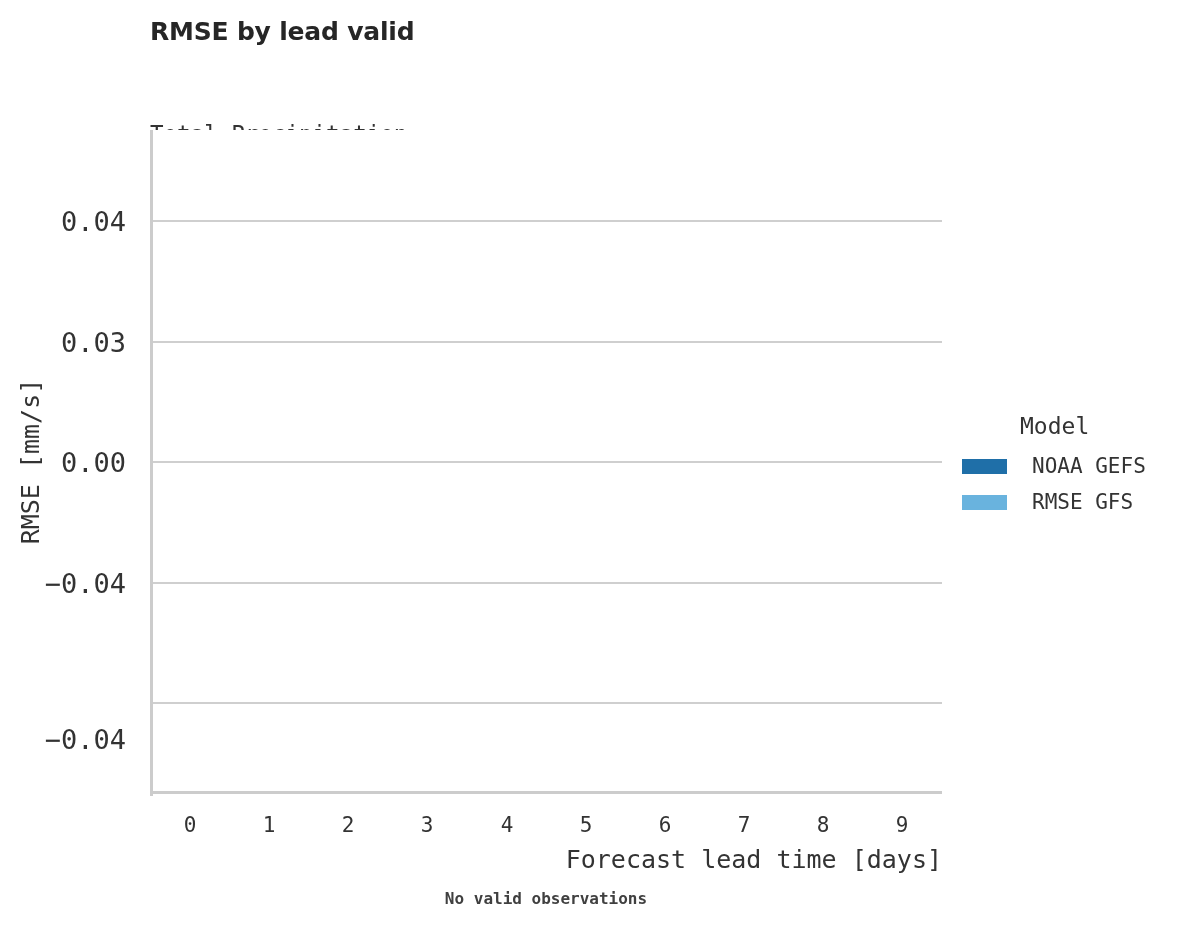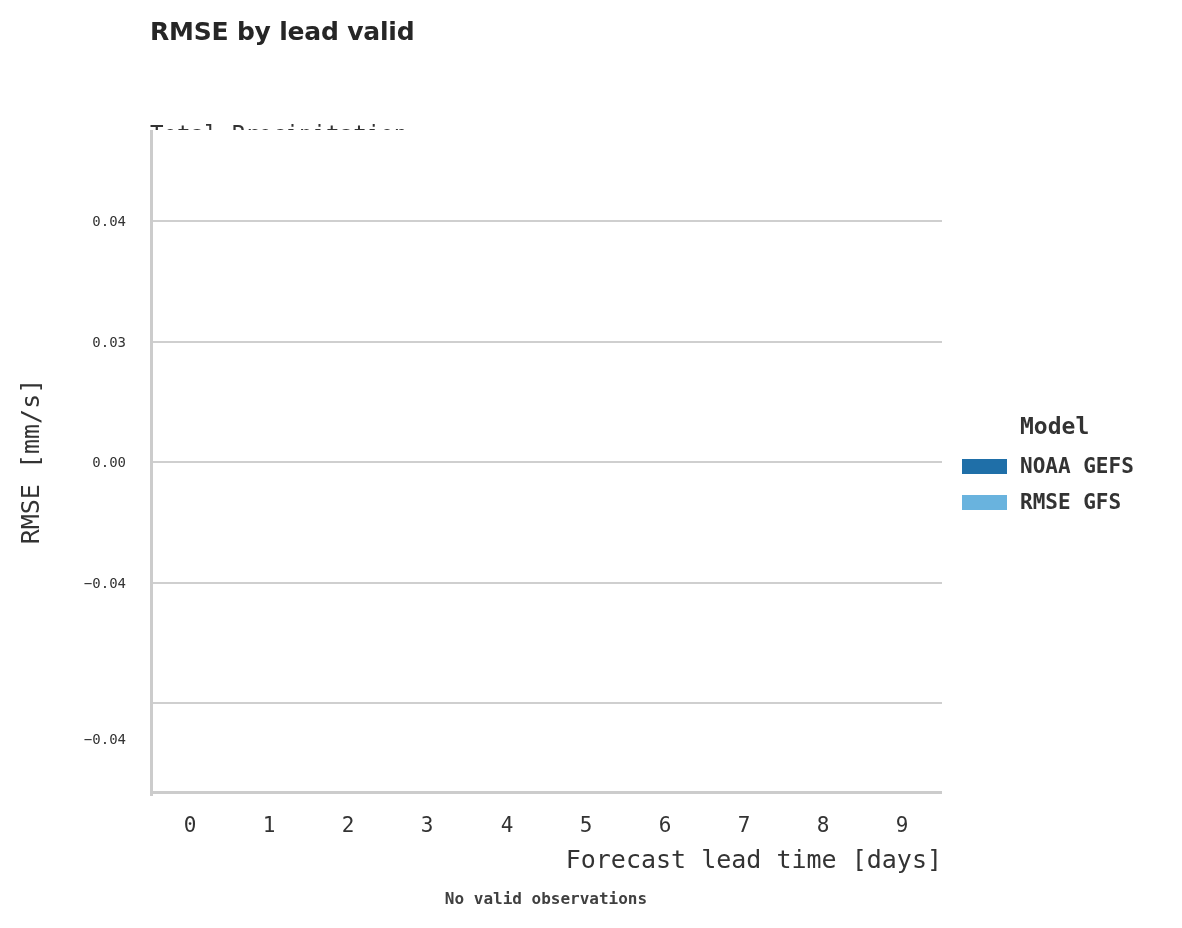--- a/index.html
+++ b/index.html
@@ -72,21 +72,21 @@
     left: 0;
     width: 792px;
     height: 2px;
     background: #cfcfcf;
   }
 
   
   .ytick {
     position: absolute;
     right: 1055px;      
-    font-size: 14px;
+    font-size: 27px;
     color: #333333;
     white-space: nowrap;
   }
   #ytick-layer {
     position: absolute;
     left: 0;
     top: 0;
     width: 140px;
     height: 928px;
   }
@@ -153,42 +153,41 @@
     white-space: nowrap;
     font-weight: bold;
   }
 
   
   #legend {
     position: absolute;
     left: 962px;
     top: 413px;
     width: 210px;
-    font-weight: bold;
   }
   #legend-title {
     font-size: 23px;
     color: #333333;
     margin-left: 58px;
     margin-bottom: 12px;
     white-space: nowrap;
   }
   .legend-row {
     display: flex;
     align-items: center;
     height: 30px;
     margin-bottom: 6px;
   }
   .legend-swatch {
     width: 45px;
     height: 15px;
     flex: 0 0 auto;
   }
   .legend-label {
-    margin-left: 13px;
+    margin-left: 25px;
     font-size: 21px;
     color: #333333;
     white-space: nowrap;
   }
 </style>
 </head>
 <body>
 
 <div id="chart-title">RMSE by lead valid</div>
 

